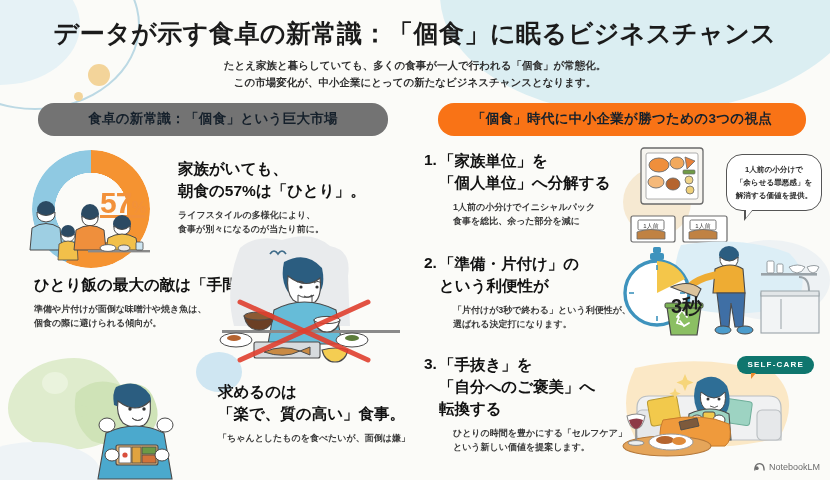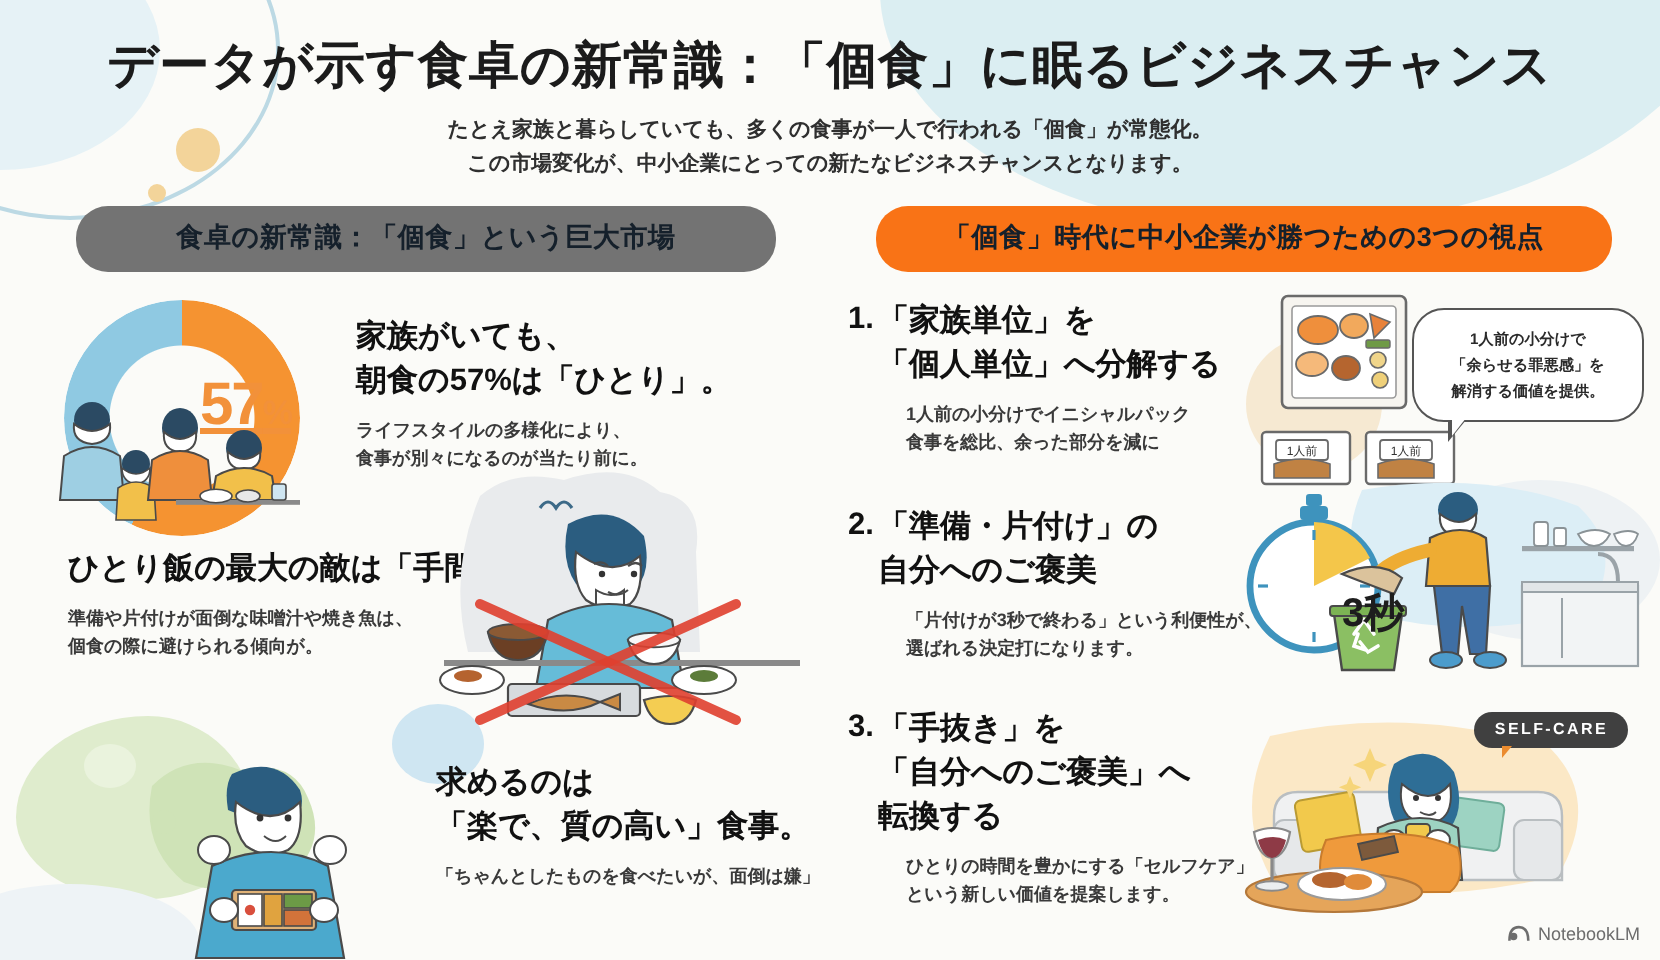--- a/index.html
+++ b/index.html
@@ -134,39 +134,39 @@
   .r-item { position: relative; display: flex; margin-top: 14px; }
   .r-num {
     font-size: 15.5px; font-weight: bold; color: #111;
     padding-top: 1px; margin-right: 2px; flex: none;
   }
   .r-body { width: 196px; }
   .r-illu { position: relative; flex: 1; }
 
   .bubble {
     position: absolute; right: -2px; top: 4px;
-    width: 116px; background: #fff;
+    width: 96px; background: #fff;
     border: 1.6px solid #555; border-radius: 16px;
     padding: 8px 7px; text-align: center;
     font-size: 7.6px; font-weight: bold; color: #2a2a2a; line-height: 1.72;
   }
   .bubble::after {
     content: ""; position: absolute; left: 17px; bottom: -11px;
     border-width: 11px 9px 0 0; border-style: solid;
     border-color: #555 transparent transparent transparent;
   }
   .bubble::before {
     content: ""; position: absolute; left: 19px; bottom: -8px; z-index: 2;
     border-width: 9px 7px 0 0; border-style: solid;
     border-color: #fff transparent transparent transparent;
   }
 
   .badge {
     position: absolute; right: 6px; top: 2px;
-    background: #404040; color: #fff; border-radius: 11px;
+    background: #0f766e; color: #fff; border-radius: 11px;
     font-size: 8px; font-weight: bold; letter-spacing: 1.2px;
     padding: 4px 10px 5px;
   }
   .badge::after {
     content: ""; position: absolute; left: 14px; bottom: -5px;
     border-width: 6px 5px 0 0; border-style: solid;
     border-color: #eb8b2e transparent transparent transparent;
   }
 
   .timer-num {
@@ -390,21 +390,21 @@
             <div>解消する価値を提供。</div>
           </div>
         </div>
       </div>
 
       <div class="r-item" style="margin-top:24px">
         <div class="r-num">2.</div>
         <div class="r-body">
           <div class="head2">
             <div>「準備・片付け」の</div>
-            <div>自分へのご褒美</div>
+            <div>という利便性が</div>
           </div>
           <div class="cap" style="padding-left:14px">
             <div>「片付けが3秒で終わる」という利便性が、</div>
             <div>選ばれる決定打になります。</div>
           </div>
         </div>
 
         <div class="r-illu">
           <svg width="200" height="104" viewBox="0 0 200 104" style="position:absolute;left:-14px;top:-16px">
             <path d="M60 8 q60 -10 108 8 q24 22 6 52 q-60 16 -108 2 q-20 -30 -6 -62z" fill="#dceef6"></path>

